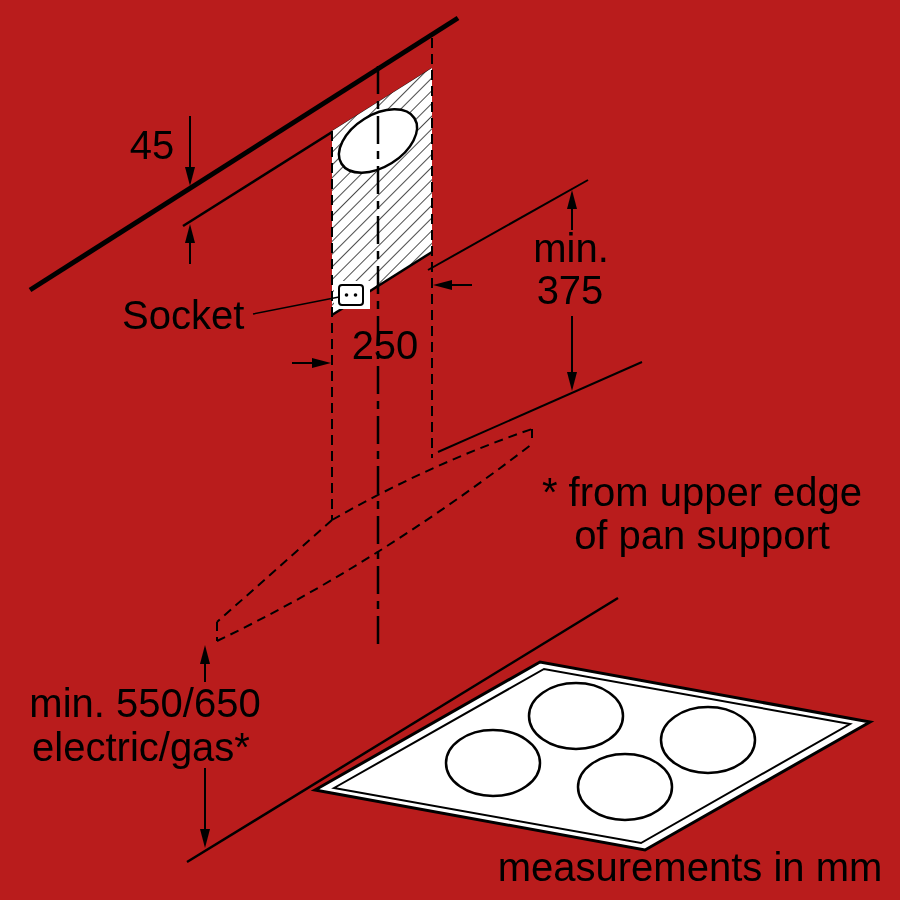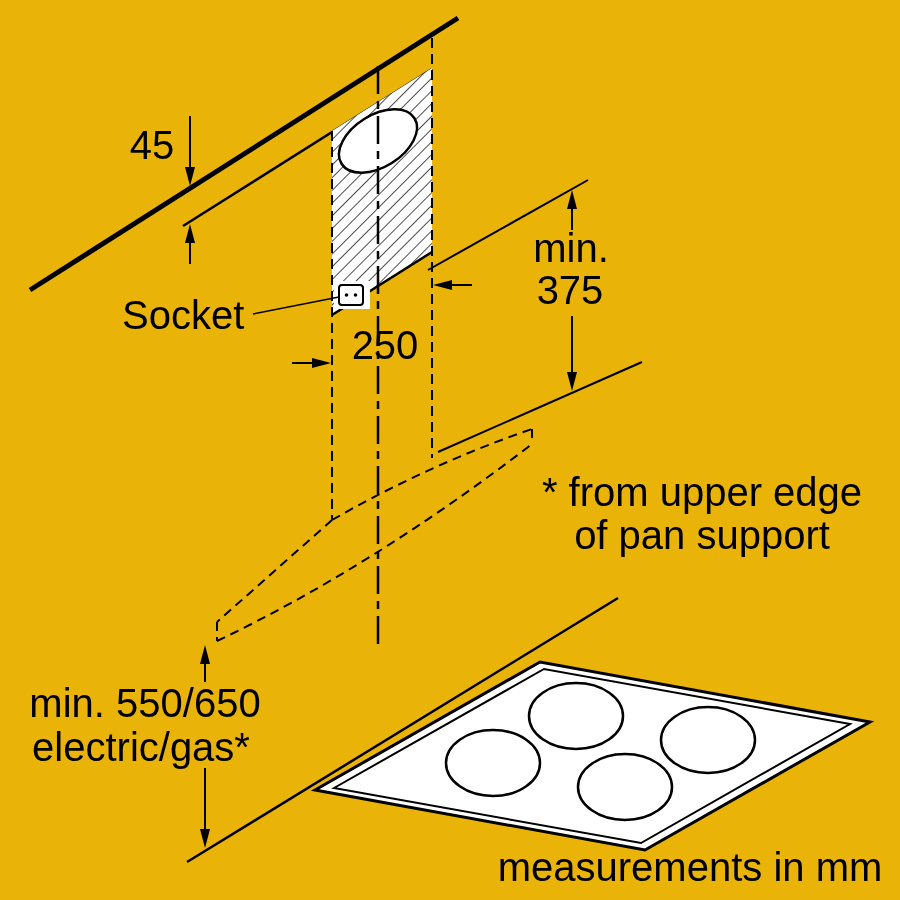--- a/index.html
+++ b/index.html
@@ -4,21 +4,21 @@
 <style>
   html, body {
     margin: 0;
     padding: 0;
     background: #ffffff;
   }
   .stage {
     width: 900px;
     height: 900px;
     position: relative;
-    background: #eab308;
+    background: #b91c1c;
     overflow: hidden;
   }
   svg {
     display: block;
   }
   .dim-text {
     font-family: "Liberation Sans", sans-serif;
     font-size: 40px;
     fill: #000000;
   }

